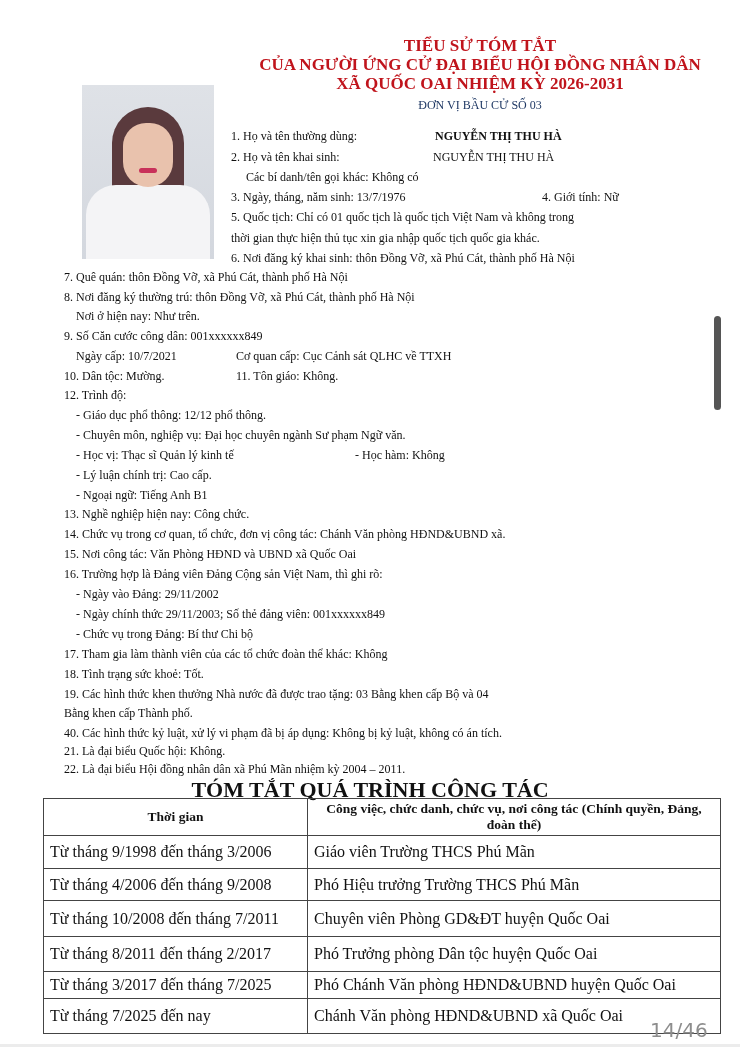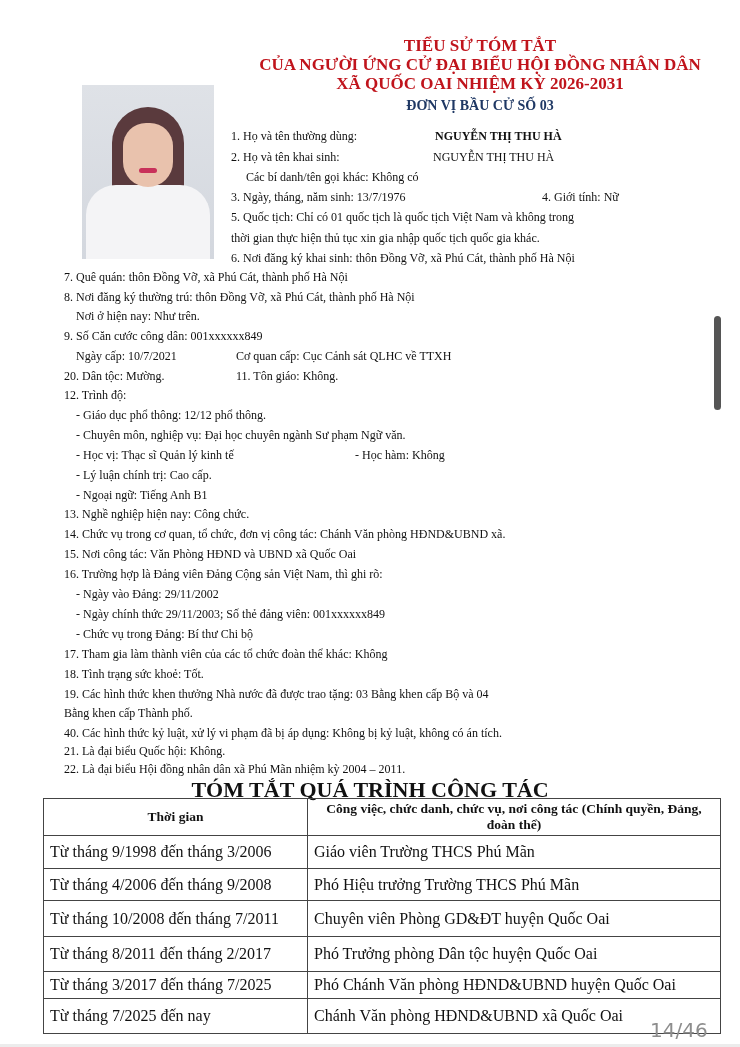--- a/index.html
+++ b/index.html
@@ -7,21 +7,21 @@
     width:740px; height:1047px; position:relative; overflow:hidden;
     background:#ffffff; color:#111;
     font-family:"Liberation Serif", "DejaVu Serif", serif;
   }
   .title {
     position:absolute; left:220px; width:520px; text-align:center;
     font-weight:bold; color:#c0141c; font-size:17px; line-height:19px;
   }
   .subtitle {
     position:absolute; left:220px; width:520px; text-align:center;
-    font-weight:bold; color:#1f3864; font-size:14px;
+    font-weight:normal; color:#1f3864; font-size:12px;
   }
   .photo {
     position:absolute; left:82px; top:85px; width:132px; height:174px;
     background:linear-gradient(#dfe2e7,#d3d7de);
     overflow:hidden;
   }
   .photo .hair {
     position:absolute; left:30px; top:22px; width:72px; height:90px;
     background:#5a3a3d; border-radius:36px 36px 12px 12px;
   }
@@ -90,21 +90,21 @@
   <div class="line" style="left:542px; top:188px;">4. Giới tính: Nữ</div>
   <div class="line" style="left:231px; top:208px;">5. Quốc tịch: Chỉ có 01 quốc tịch là quốc tịch Việt Nam và không trong</div>
   <div class="line" style="left:231px; top:229px;">thời gian thực hiện thủ tục xin gia nhập quốc tịch quốc gia khác.</div>
   <div class="line" style="left:231px; top:249px;">6. Nơi đăng ký khai sinh: thôn Đồng Vỡ, xã Phú Cát, thành phố Hà Nội</div>
   <div class="line" style="left:64px; top:268px;">7. Quê quán: thôn Đồng Vỡ, xã Phú Cát, thành phố Hà Nội</div>
   <div class="line" style="left:64px; top:288px;">8. Nơi đăng ký thường trú: thôn Đồng Vỡ, xã Phú Cát, thành phố Hà Nội</div>
   <div class="line" style="left:76px; top:307px;">Nơi ở hiện nay: Như trên.</div>
   <div class="line" style="left:64px; top:327px;">9. Số Căn cước công dân: 001xxxxxx849</div>
   <div class="line" style="left:76px; top:347px;">Ngày cấp: 10/7/2021</div>
   <div class="line" style="left:236px; top:347px;">Cơ quan cấp: Cục Cảnh sát QLHC về TTXH</div>
-  <div class="line" style="left:64px; top:367px;">20. Dân tộc: Mường.</div>
+  <div class="line" style="left:64px; top:367px;">10. Dân tộc: Mường.</div>
   <div class="line" style="left:236px; top:367px;">11. Tôn giáo: Không.</div>
   <div class="line" style="left:64px; top:386px;">12. Trình độ:</div>
   <div class="line" style="left:76px; top:406px;">- Giáo dục phổ thông: 12/12 phổ thông.</div>
   <div class="line" style="left:76px; top:426px;">- Chuyên môn, nghiệp vụ: Đại học chuyên ngành Sư phạm Ngữ văn.</div>
   <div class="line" style="left:76px; top:446px;">- Học vị: Thạc sĩ Quản lý kinh tế</div>
   <div class="line" style="left:355px; top:446px;">- Học hàm: Không</div>
   <div class="line" style="left:76px; top:466px;">- Lý luận chính trị: Cao cấp.</div>
   <div class="line" style="left:76px; top:486px;">- Ngoại ngữ: Tiếng Anh B1</div>
   <div class="line" style="left:64px; top:505px;">13. Nghề nghiệp hiện nay: Công chức.</div>
   <div class="line" style="left:64px; top:525px;">14. Chức vụ trong cơ quan, tổ chức, đơn vị công tác: Chánh Văn phòng HĐND&amp;UBND xã.</div>

